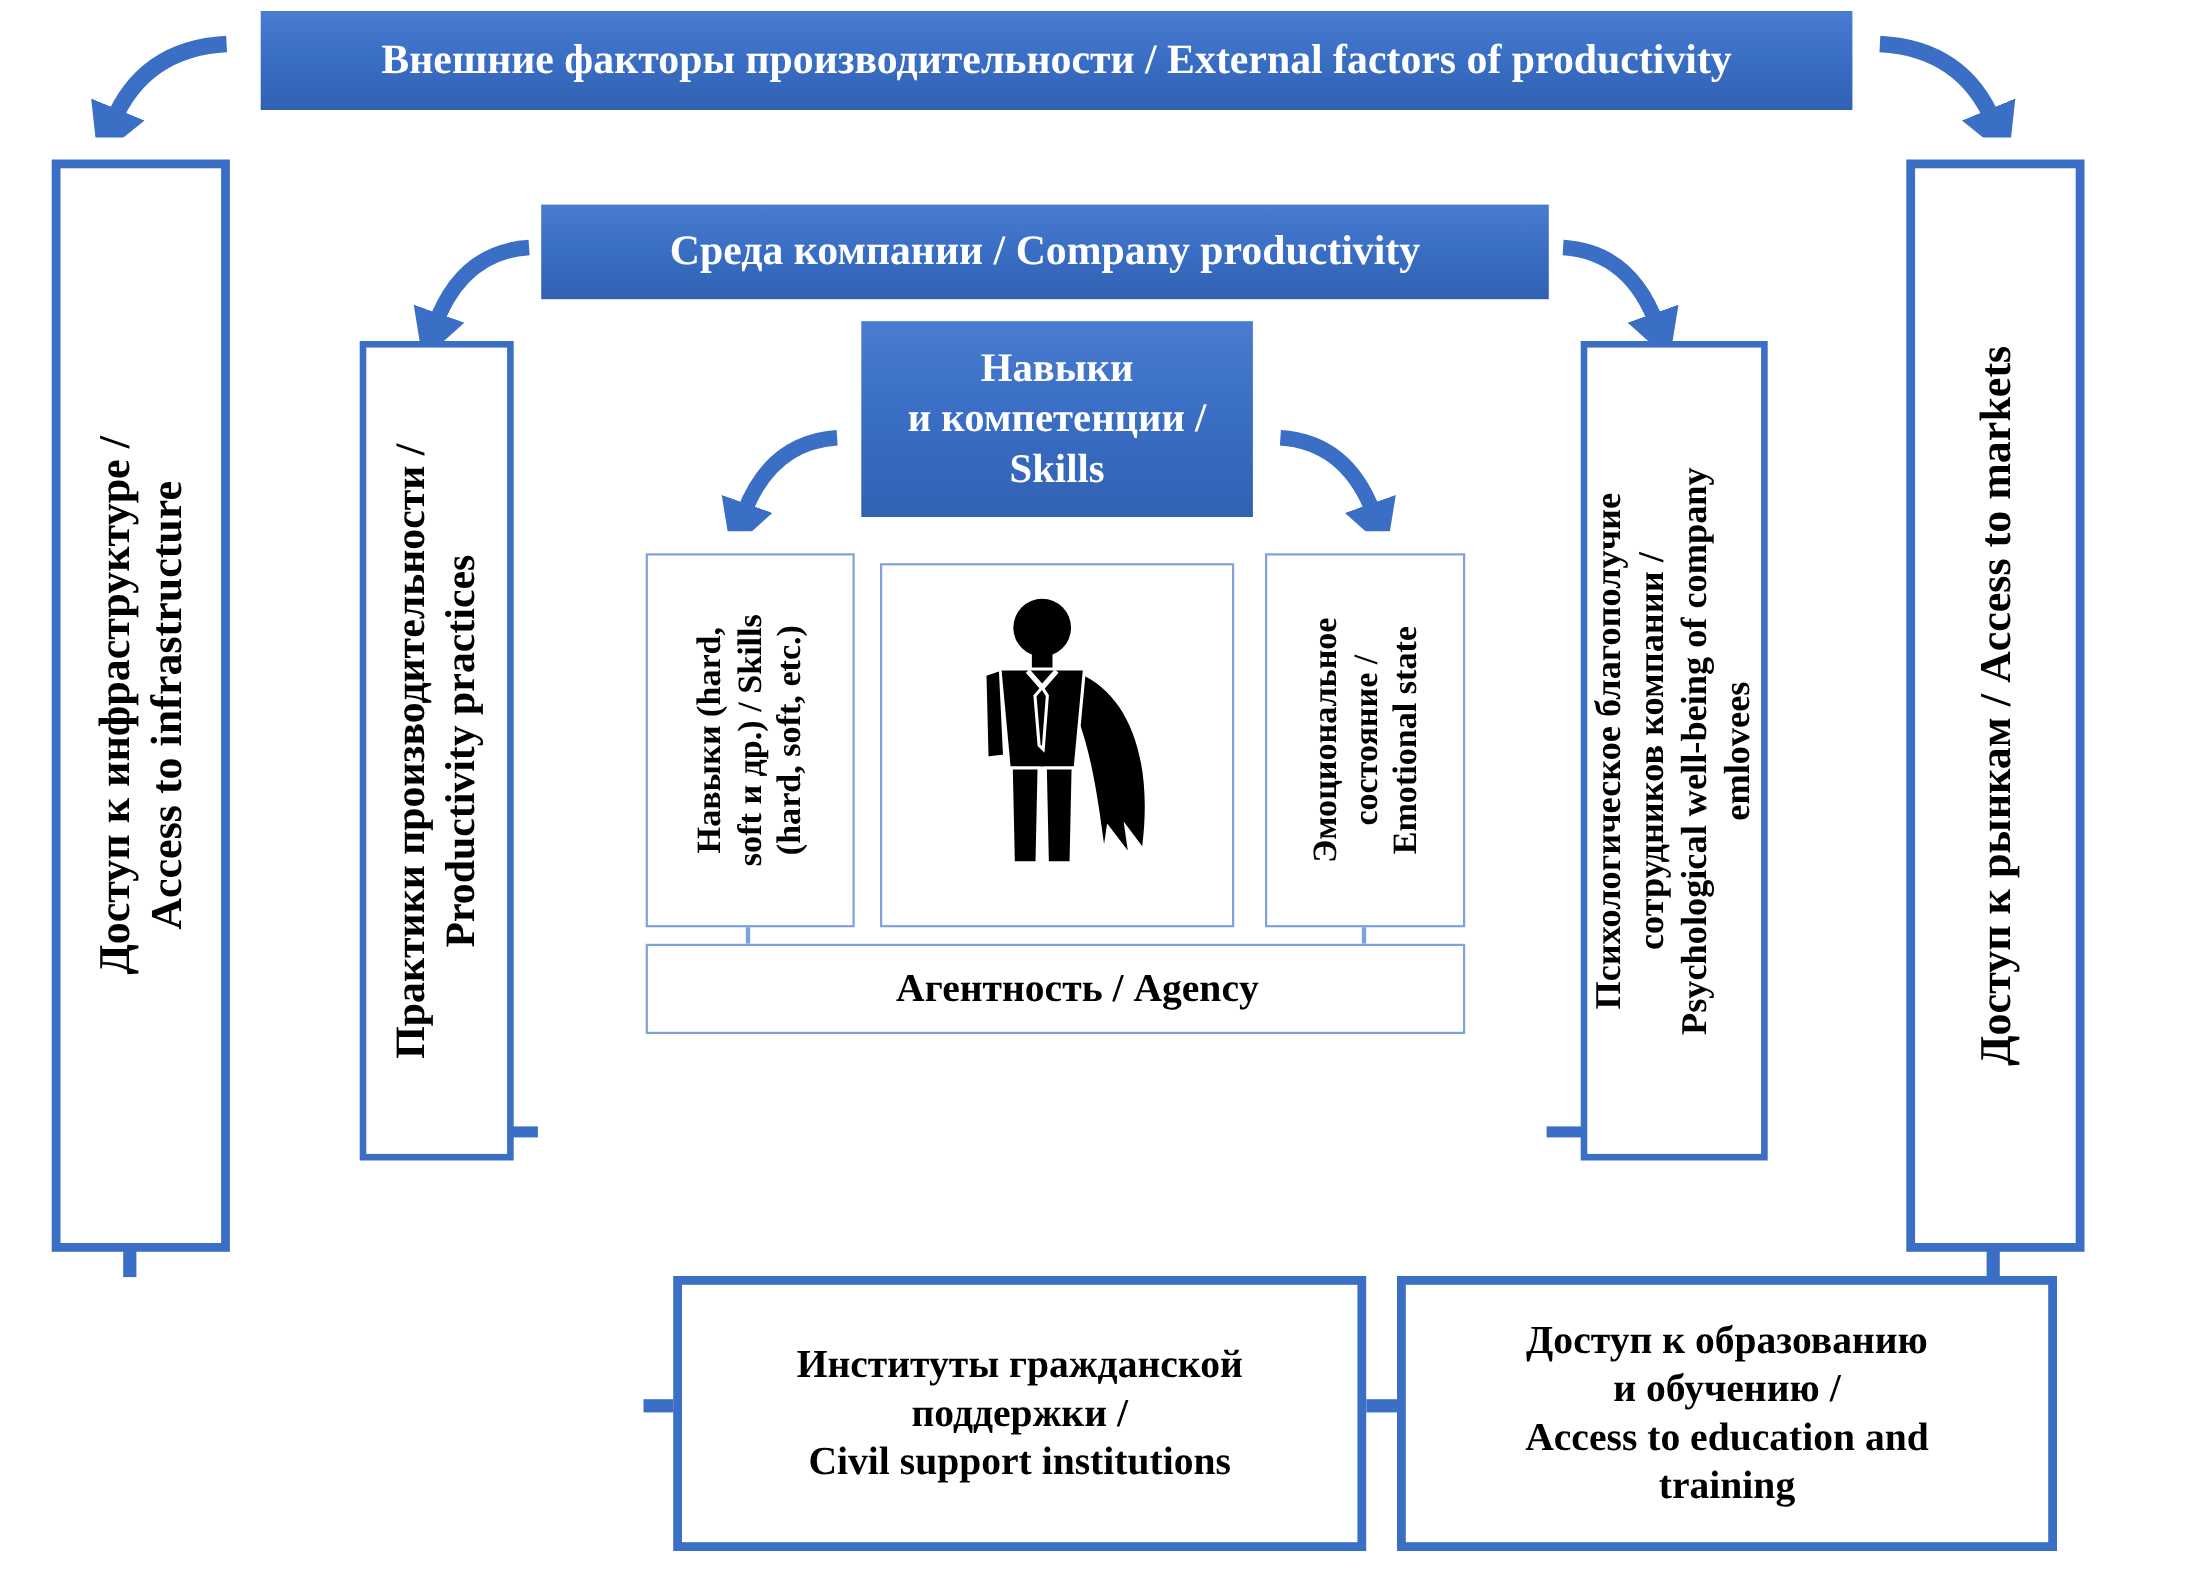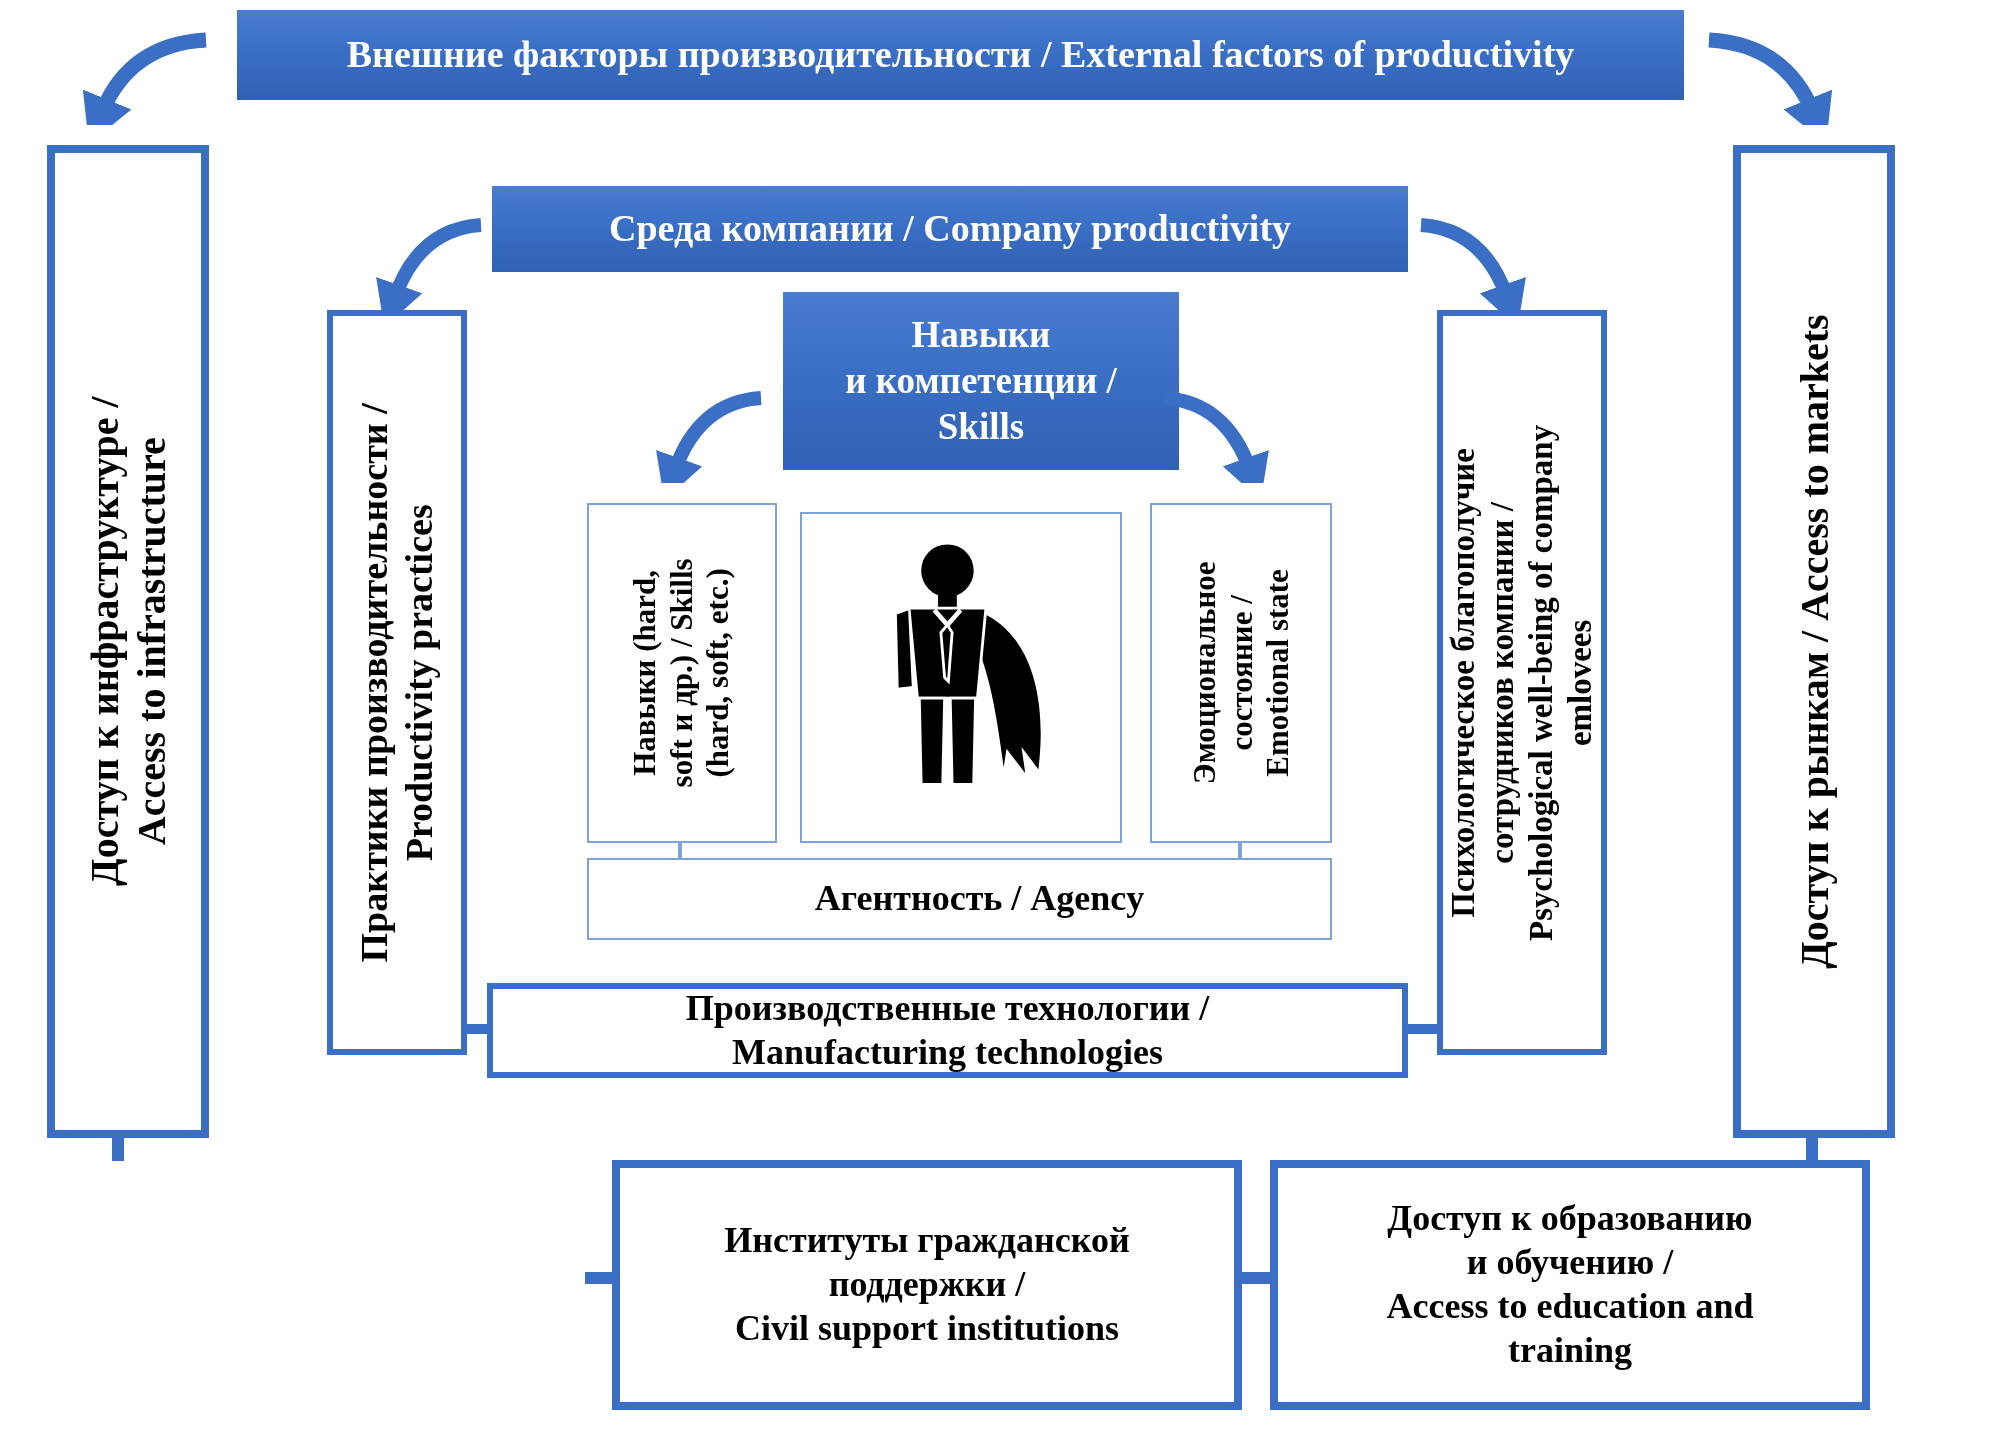--- a/index.html
+++ b/index.html
@@ -91,21 +91,21 @@
     <span class="vtext fs-innerL">Практики производительности /
 Productivity practices</span>
   </div>
   <div class="box b6" style="left:1437px;top:310px;width:170px;height:745px">
     <span class="vtext fs-innerR">Психологическое благополучие
 сотрудников компании /
 Psychological well-being of company
 emlovees</span>
   </div>
 
-  <div class="banner fs-skills" style="left:783px;top:292px;width:396px;height:178px">
+  <div class="banner fs-skills" style="left:783px;top:292px;width:356px;height:178px">
     <span class="pre">Навыки
 и компетенции /
 Skills</span>
   </div>
 
   <svg class="arrow" style="left:655px;top:388px" width="115" height="95" viewBox="0 0 115 95">
     <path d="M106 10 Q44 14 20 82" fill="none" stroke="#3A6FC5" stroke-width="14" marker-end="url(#ah)"></path>
   </svg>
   <svg class="arrow mir" style="left:1155px;top:388px" width="115" height="95" viewBox="0 0 115 95">
     <path d="M106 10 Q44 14 20 82" fill="none" stroke="#3A6FC5" stroke-width="14" marker-end="url(#ah)"></path>
@@ -148,24 +148,20 @@
   <div class="conn-thin" style="left:678px;top:843px;width:4px;height:15px"></div>
   <div class="conn-thin" style="left:1238px;top:843px;width:4px;height:15px"></div>
 
   <div class="box thin fs-agency" style="left:587px;top:858px;width:745px;height:82px">
     <span class="pre">Агентность / Agency</span>
   </div>
 
   <div class="conn" style="left:465px;top:1024px;width:24px;height:10px"></div>
   <div class="conn" style="left:1406px;top:1024px;width:32px;height:10px"></div>
 
-  <div class="box b6 fs-manu" style="left:487px;top:983px;width:921px;height:95px">
-    <span class="pre">Производственные технологии /
-Manufacturing technologies</span>
-  </div>
 
   <div class="conn" style="left:112px;top:1137px;width:12px;height:24px"></div>
   <div class="conn" style="left:1806px;top:1137px;width:12px;height:24px"></div>
   <div class="conn" style="left:585px;top:1272px;width:28px;height:12px"></div>
   <div class="conn" style="left:1242px;top:1272px;width:29px;height:12px"></div>
 
   <div class="box b8 fs-bottom" style="left:612px;top:1160px;width:630px;height:250px">
     <span class="pre">Институты гражданской
 поддержки /
 Civil support institutions</span>

